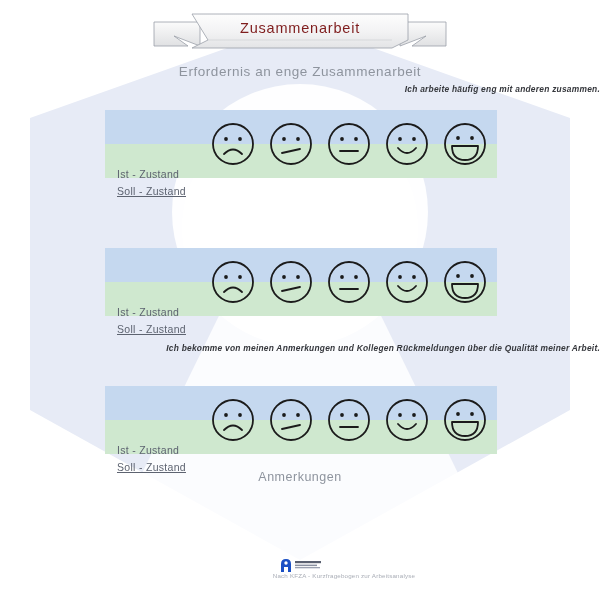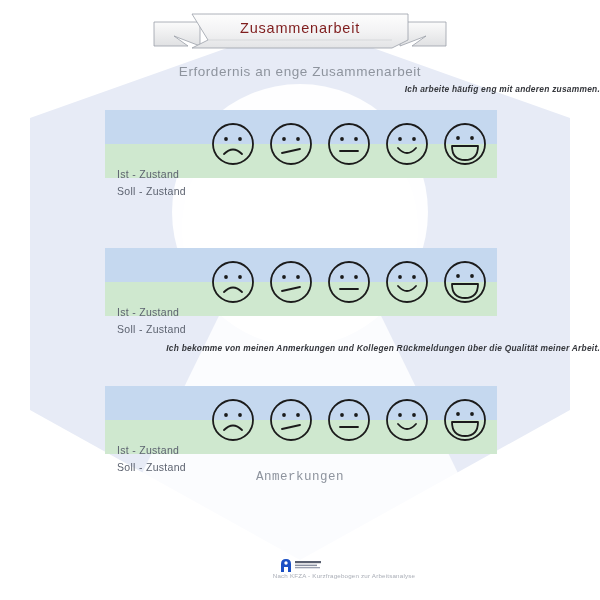--- a/index.html
+++ b/index.html
@@ -47,29 +47,29 @@
   .band-top{top:0;background:#c5d8ef;}
   .band-bottom{top:34px;background:#cfe8cf;}
   .labels{position:absolute;left:12px;top:8px;width:105px;height:60px;margin-top:40px;}
   .lbl{
     position:absolute;left:0;width:105px;
     font-size:10.5px;color:#5d6370;letter-spacing:.3px;
     font-family:"Liberation Sans", sans-serif;
     white-space:nowrap;
   }
   .lbl-ist{top:10px;}
-  .lbl-soll{top:27px;}
+  .lbl-soll{top:27px;text-decoration:underline;}
   .faces{position:absolute;left:100px;top:0;width:292px;height:68px;}
   .face{position:absolute;top:10px;width:48px;height:48px;}
 
   
   .anmerk{
     position:absolute;left:0;top:470px;width:600px;text-align:center;
     font-size:12.5px;letter-spacing:.5px;color:#8e949e;
-    font-family:Liberation Mono, monospace;
+    font-family:Liberation Sans, sans-serif;
   }
   .logo-wrap{position:absolute;left:278px;top:558px;width:60px;height:16px;}
   .footer-note{
     position:absolute;left:0;top:572px;width:600px;text-align:center;
     font-size:6.2px;color:#a9adb6;letter-spacing:.2px;
     font-family:"Liberation Sans", sans-serif;
     padding-left:88px;box-sizing:border-box;
   }
 </style>
 </head>

